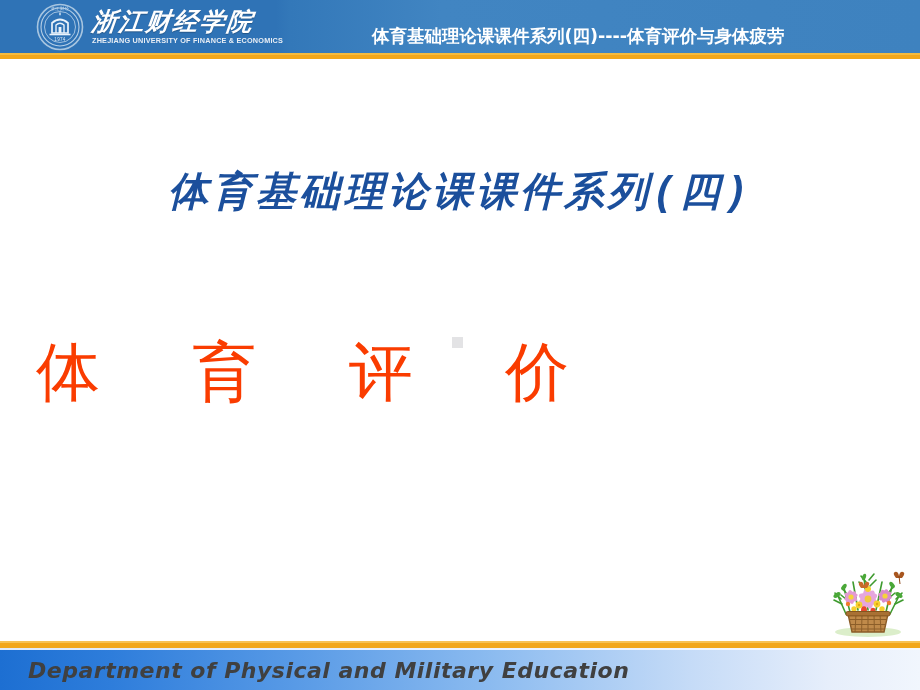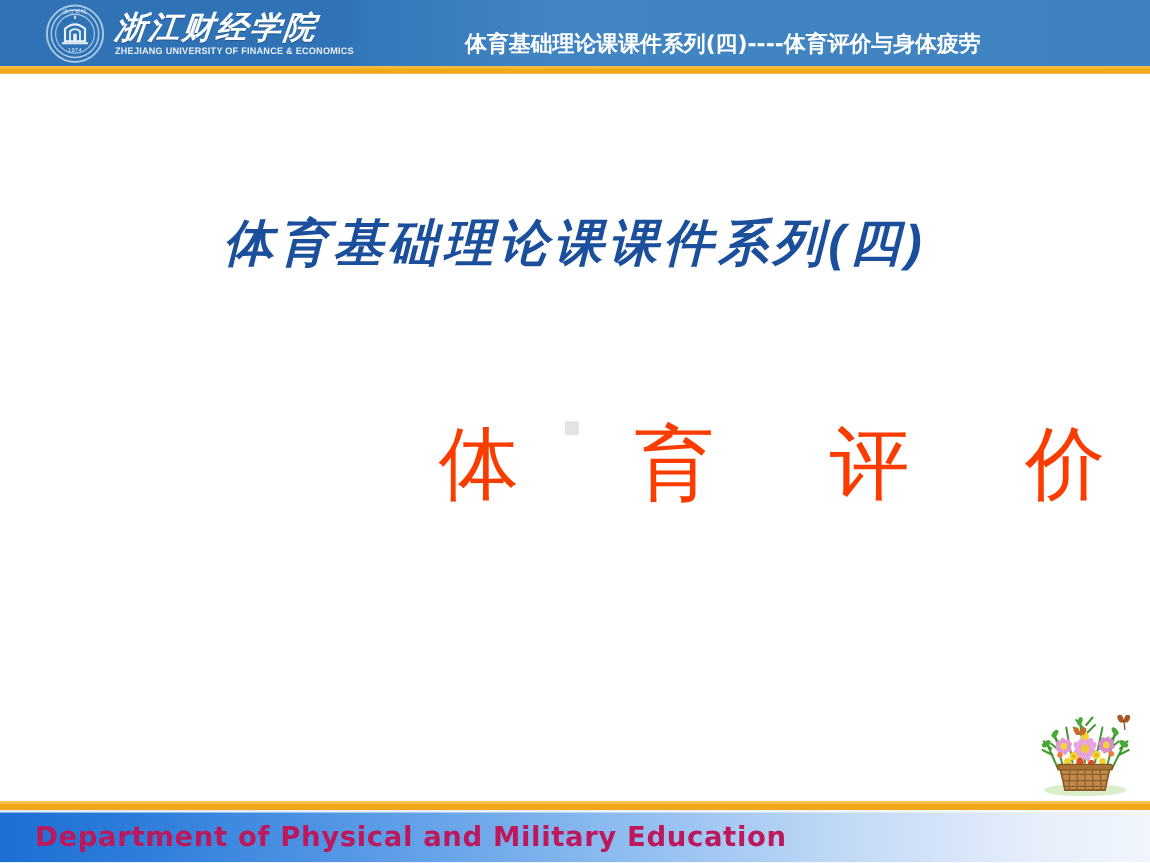--- a/index.html
+++ b/index.html
@@ -108,36 +108,36 @@
     line-height: 1;
   }
 
   
   .slide-title {
     position: absolute;
     left: 0;
     top: 172px;
     width: 920px;
     text-align: center;
-    font-family: Liberation Sans, sans-serif;
+    font-family: Liberation Mono, monospace;
     font-size: 40px;
     font-weight: bold;
     font-style: italic;
     color: #1b4f9c;
     letter-spacing: 4px;
     line-height: 1.15;
     white-space: nowrap;
   }
 
   .slide-subject {
     position: absolute;
     left: 0;
     top: 336px;
     width: 920px;
-    text-align: right;
+    text-align: left;
     font-family: "DejaVu Sans", "Liberation Sans", sans-serif;
     font-size: 64px;
     font-weight: normal;
     color: #fa3c00;
     letter-spacing: 36px;
     text-indent: 36px;
     line-height: 1.15;
     white-space: nowrap;
   }
 
@@ -196,21 +196,22 @@
     height: 2px;
     background: linear-gradient(90deg,#dfeafb 0%, #eef4fd 60%, #f6f9fe 100%);
   }
   .footer-en {
     position: absolute;
     left: 28px;
     top: 658px;
     font-family: "DejaVu Sans", "Liberation Sans", sans-serif;
     font-size: 22px;
     font-weight: bold;
-    color: #be185d;
+    font-style: italic;
+    color: #404040;
     letter-spacing: 0.5px;
     white-space: nowrap;
     text-align: center;
   }
   .footer-cn {
     position: absolute;
     left: 762px;
     top: 657px;
     font-family: "DejaVu Serif", "Liberation Serif", serif;
     font-size: 21px;

